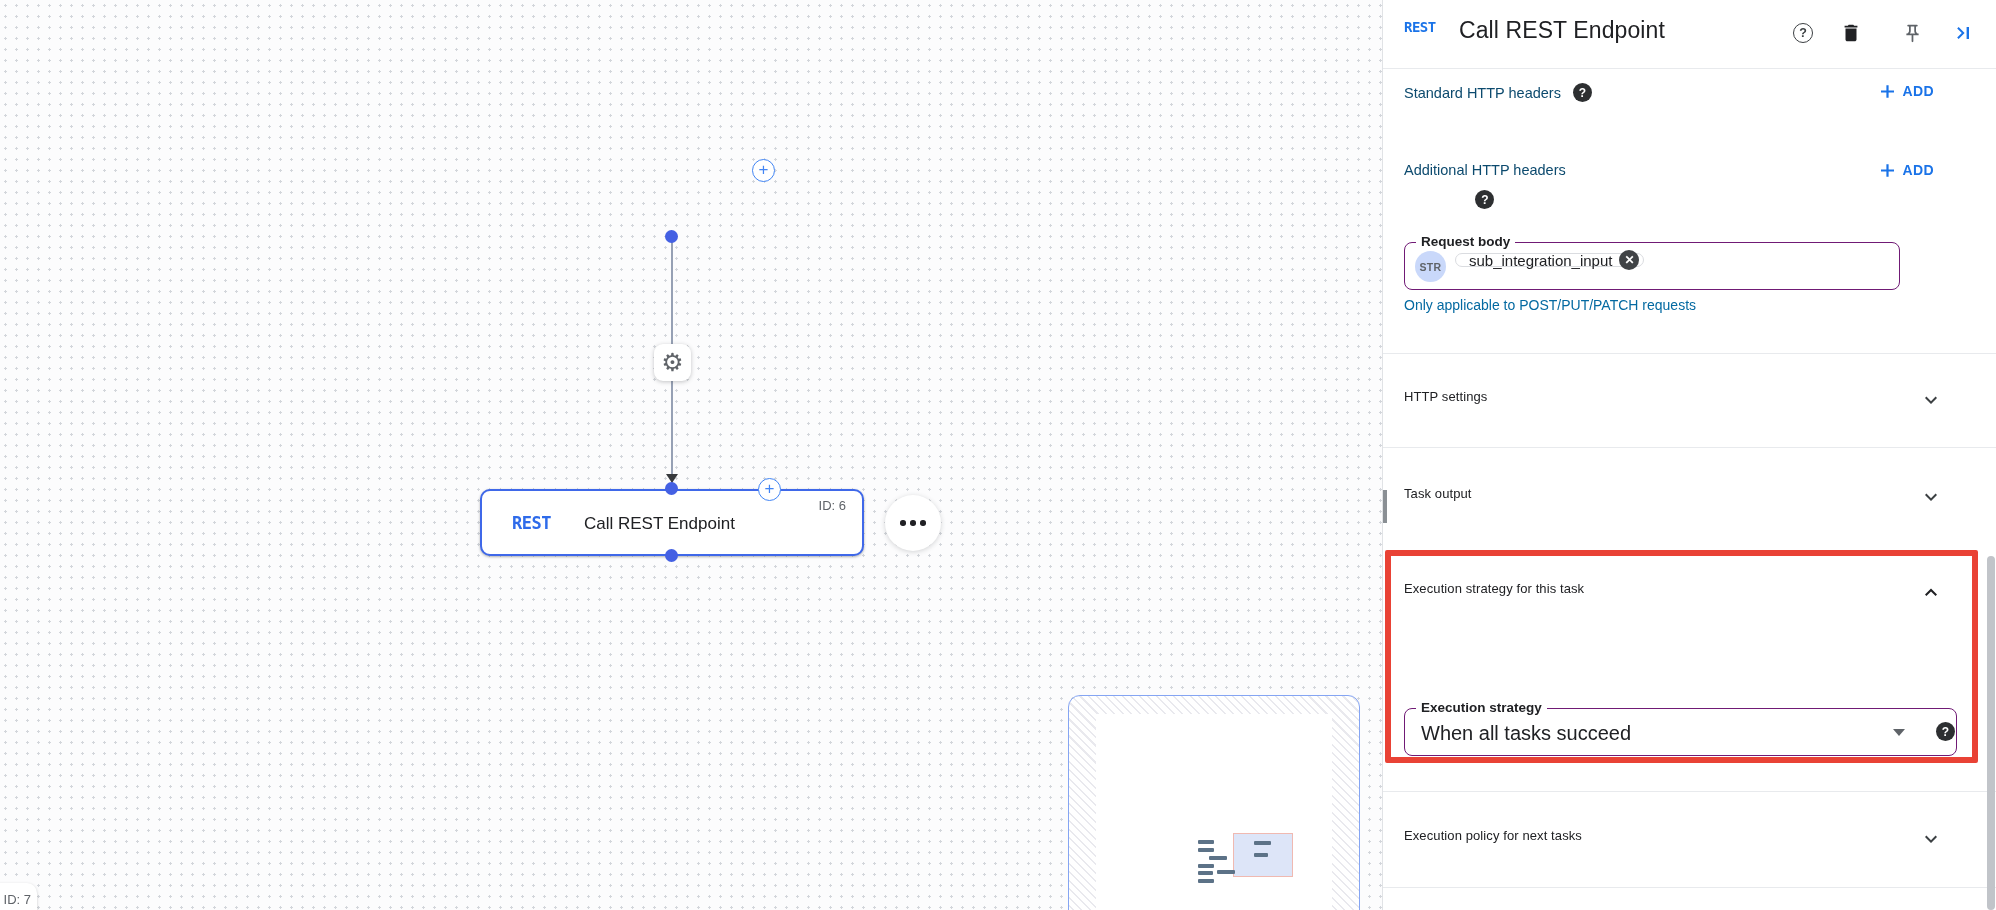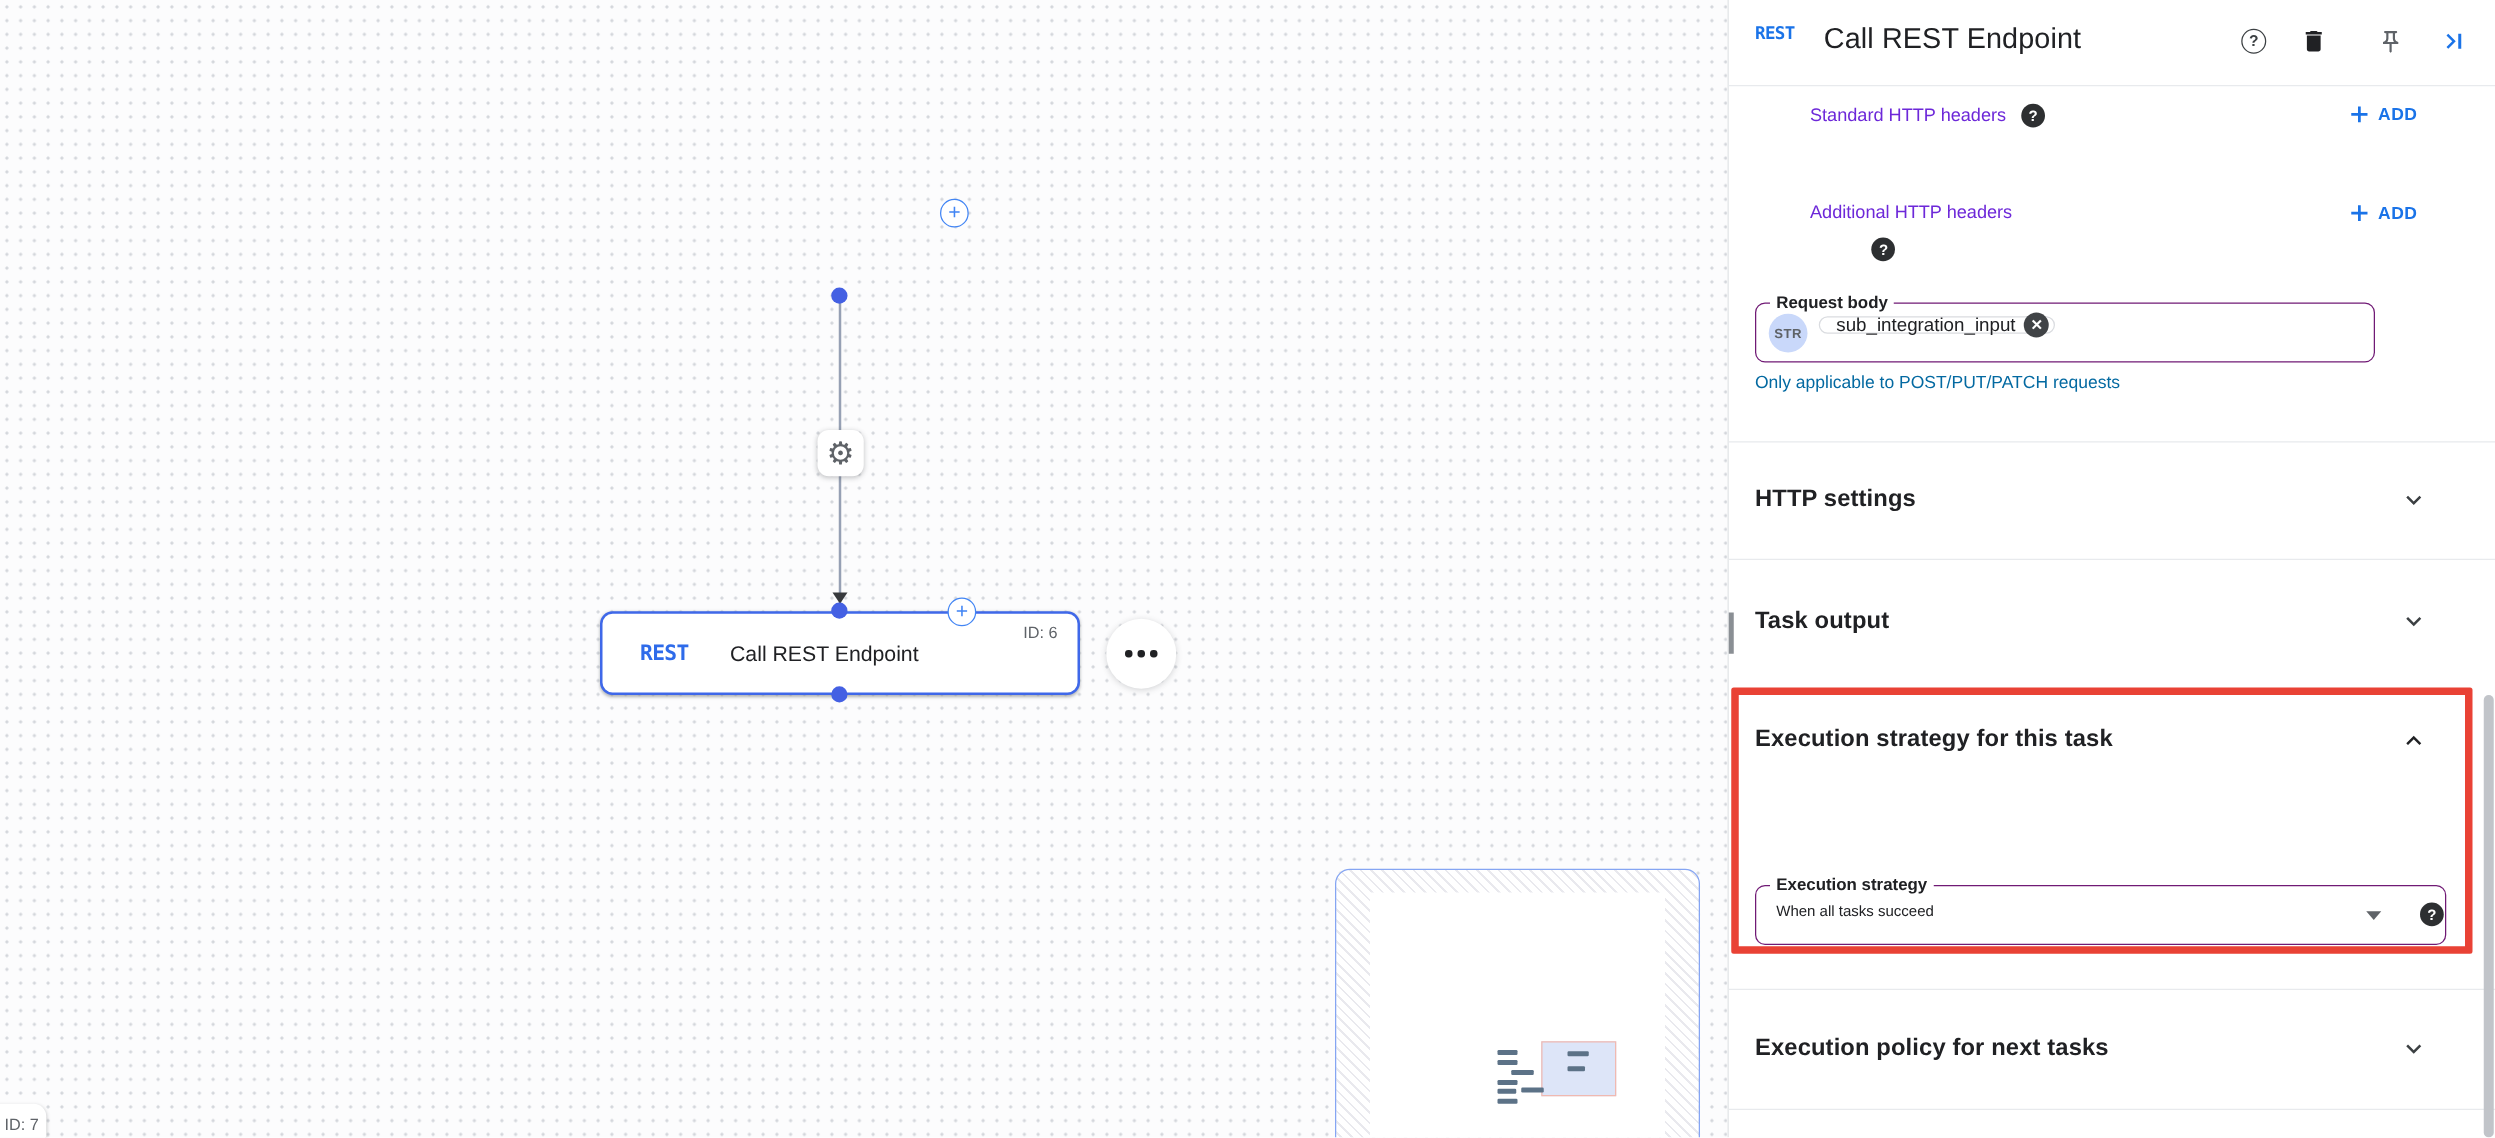--- a/index.html
+++ b/index.html
@@ -52,44 +52,44 @@
   #panel { left:1382px; top:0; width:614px; height:910px; background:#fff; border-left:1px solid #e1e3e6; }
   .divider { position:absolute; left:0; right:0; height:1px; background:#e8eaed; }
   .p-badge { position:absolute; left:21px; top:19px; font-family:"DejaVu Sans Mono", monospace;
     font-weight:bold; font-size:14px; color:#1a73e8; letter-spacing:-0.5px; }
   .p-title { position:absolute; left:76px; top:17px; font-size:23px; color:#202124; font-weight:500; letter-spacing:0.1px; }
   .icon-btn { position:absolute; width:24px; height:24px; top:21px; display:flex; align-items:center; justify-content:center; }
   .help-outline { width:20px; height:20px; border:1.8px solid #3c4043; border-radius:50%;
     display:flex; align-items:center; justify-content:center; font-size:12.5px; font-weight:bold; color:#3c4043; }
   .help-filled { width:19px; height:19px; background:#2d2f31; border-radius:50%;
     display:flex; align-items:center; justify-content:center; font-size:12px; font-weight:bold; color:#fff; flex:none; }
-  .row-label { font-size:14.5px; color:#6d28d9;margin-left:44px; }
+  .row-label { font-size:14.5px; color:#0c4a6e; }
   .hdr-row { position:absolute; left:21px; display:flex; align-items:center; gap:12px; }
   .add-btn { position:absolute; right:62px; display:flex; align-items:center; gap:7px;
     color:#1a73e8; font-size:14px; font-weight:bold; letter-spacing:0.4px; }
   .fieldset { position:absolute; border:1px solid #701a75; border-radius:8px; background:#fff; }
   .fieldset .legend { position:absolute; top:-9px; left:11px; background:#fff; padding:0 5px;
     font-size:13.5px; font-weight:bold; color:#202124; }
   .str-badge { position:absolute; left:10px; top:8px; width:31px; height:31px; border-radius:50%;
     background:#c9d8fa; display:flex; align-items:center; justify-content:center;
     font-size:10.5px; font-weight:bold; color:#5f6368; letter-spacing:0.4px; }
   .value-chip { position:absolute; left:50px; top:10px; height:14px; border:1px solid #dadce0; border-radius:15px;
     display:flex; align-items:center; gap:7px; padding:0 4px 0 13px; font-size:15px; color:#202124; }
   .chip-x { width:20px; height:20px; border-radius:50%; background:#404346; color:#fff;
     display:flex; align-items:center; justify-content:center; font-size:12px; font-weight:bold; }
   .helper { position:absolute; left:21px; font-size:14px; color:#0369a1; }
-  .section-title { position:absolute; left:21px; font-size:19px; font-weight:700; color:#202124; letter-spacing:0.1px; }
+  .section-title { position:absolute; left:21px; font-size:13px; font-weight:400; color:#202124; letter-spacing:0.1px; }
   .chev { position:absolute; left:536px; width:24px; height:24px; }
   .red-box { position:absolute; left:2px; top:550px; width:593px; height:213px;
     border:6px solid #e94235; border-radius:2px; pointer-events:none; z-index:20; }
   .desc { position:absolute; left:21px; top:620px; font-size:16px; color:#5f6368; line-height:25px; width:560px; }
   .desc a { color:#1a73e8; text-decoration:underline; }
   .ext-link { display:inline-block; vertical-align:-2px; margin-left:3px; }
   .select-box { left:21px; top:708px; width:553px; height:48px; }
-  .select-value { position:absolute; left:16px; top:13px; font-size:12px; color:#202124; }
+  .select-value { position:absolute; left:16px; top:13px; font-size:20px; color:#202124; }
   .caret { position:absolute; left:488px; top:20px; width:0; height:0;
     border-left:6px solid transparent; border-right:6px solid transparent; border-top:7px solid #5f6368; }
   .select-help { position:absolute; left:531px; top:13px; }
   .left-scroll-mark { position:absolute; left:0; top:490px; width:4px; height:33px; background:#8a8f94; }
   #v-scrollbar { left:1987px; top:556px; width:8px; height:354px; background:#c1c4c9; border-radius:4px; z-index:30; }
 </style>
 </head>
 <body>
 
 <div id="page">

